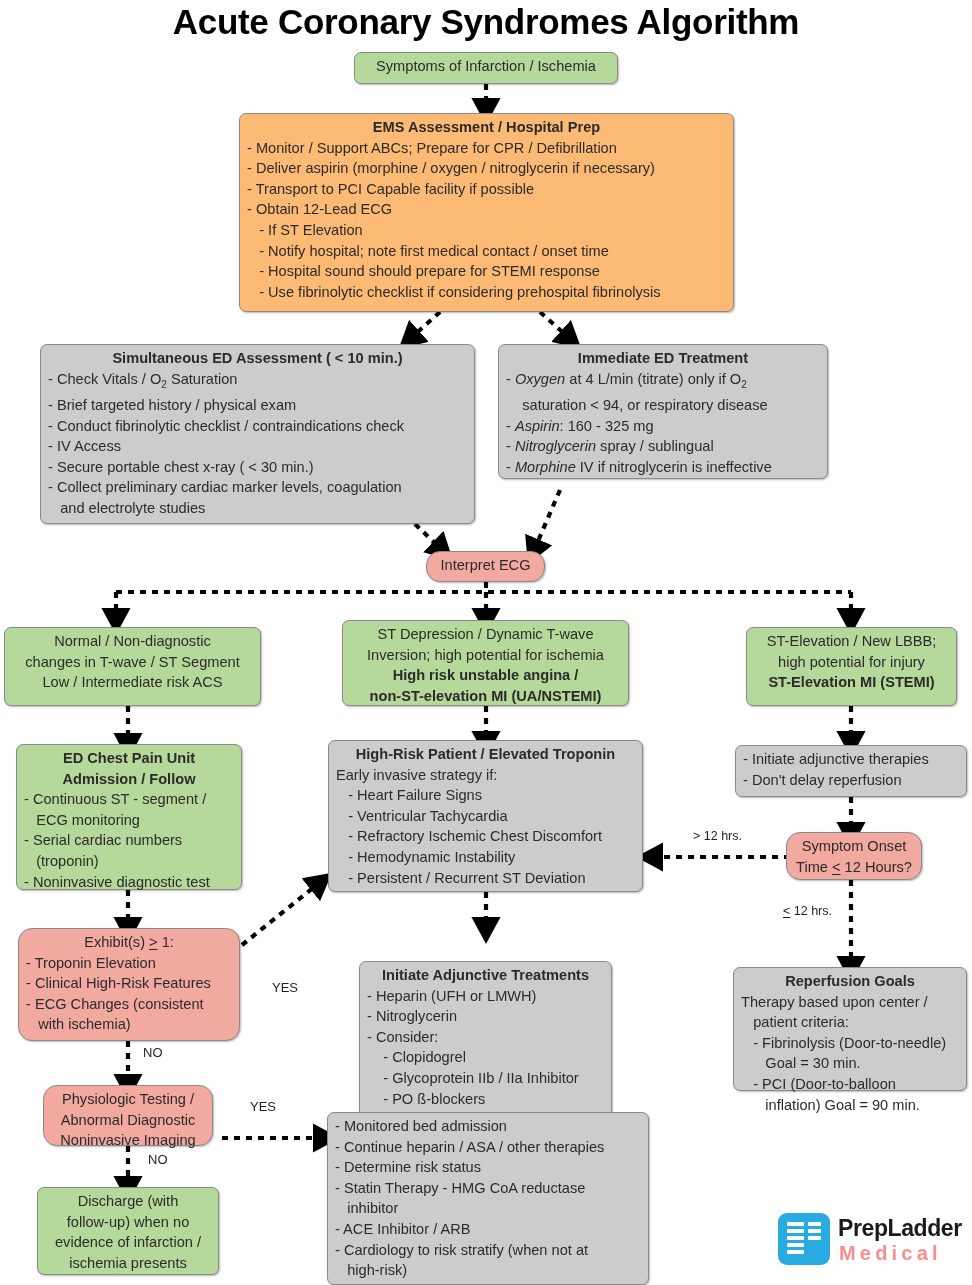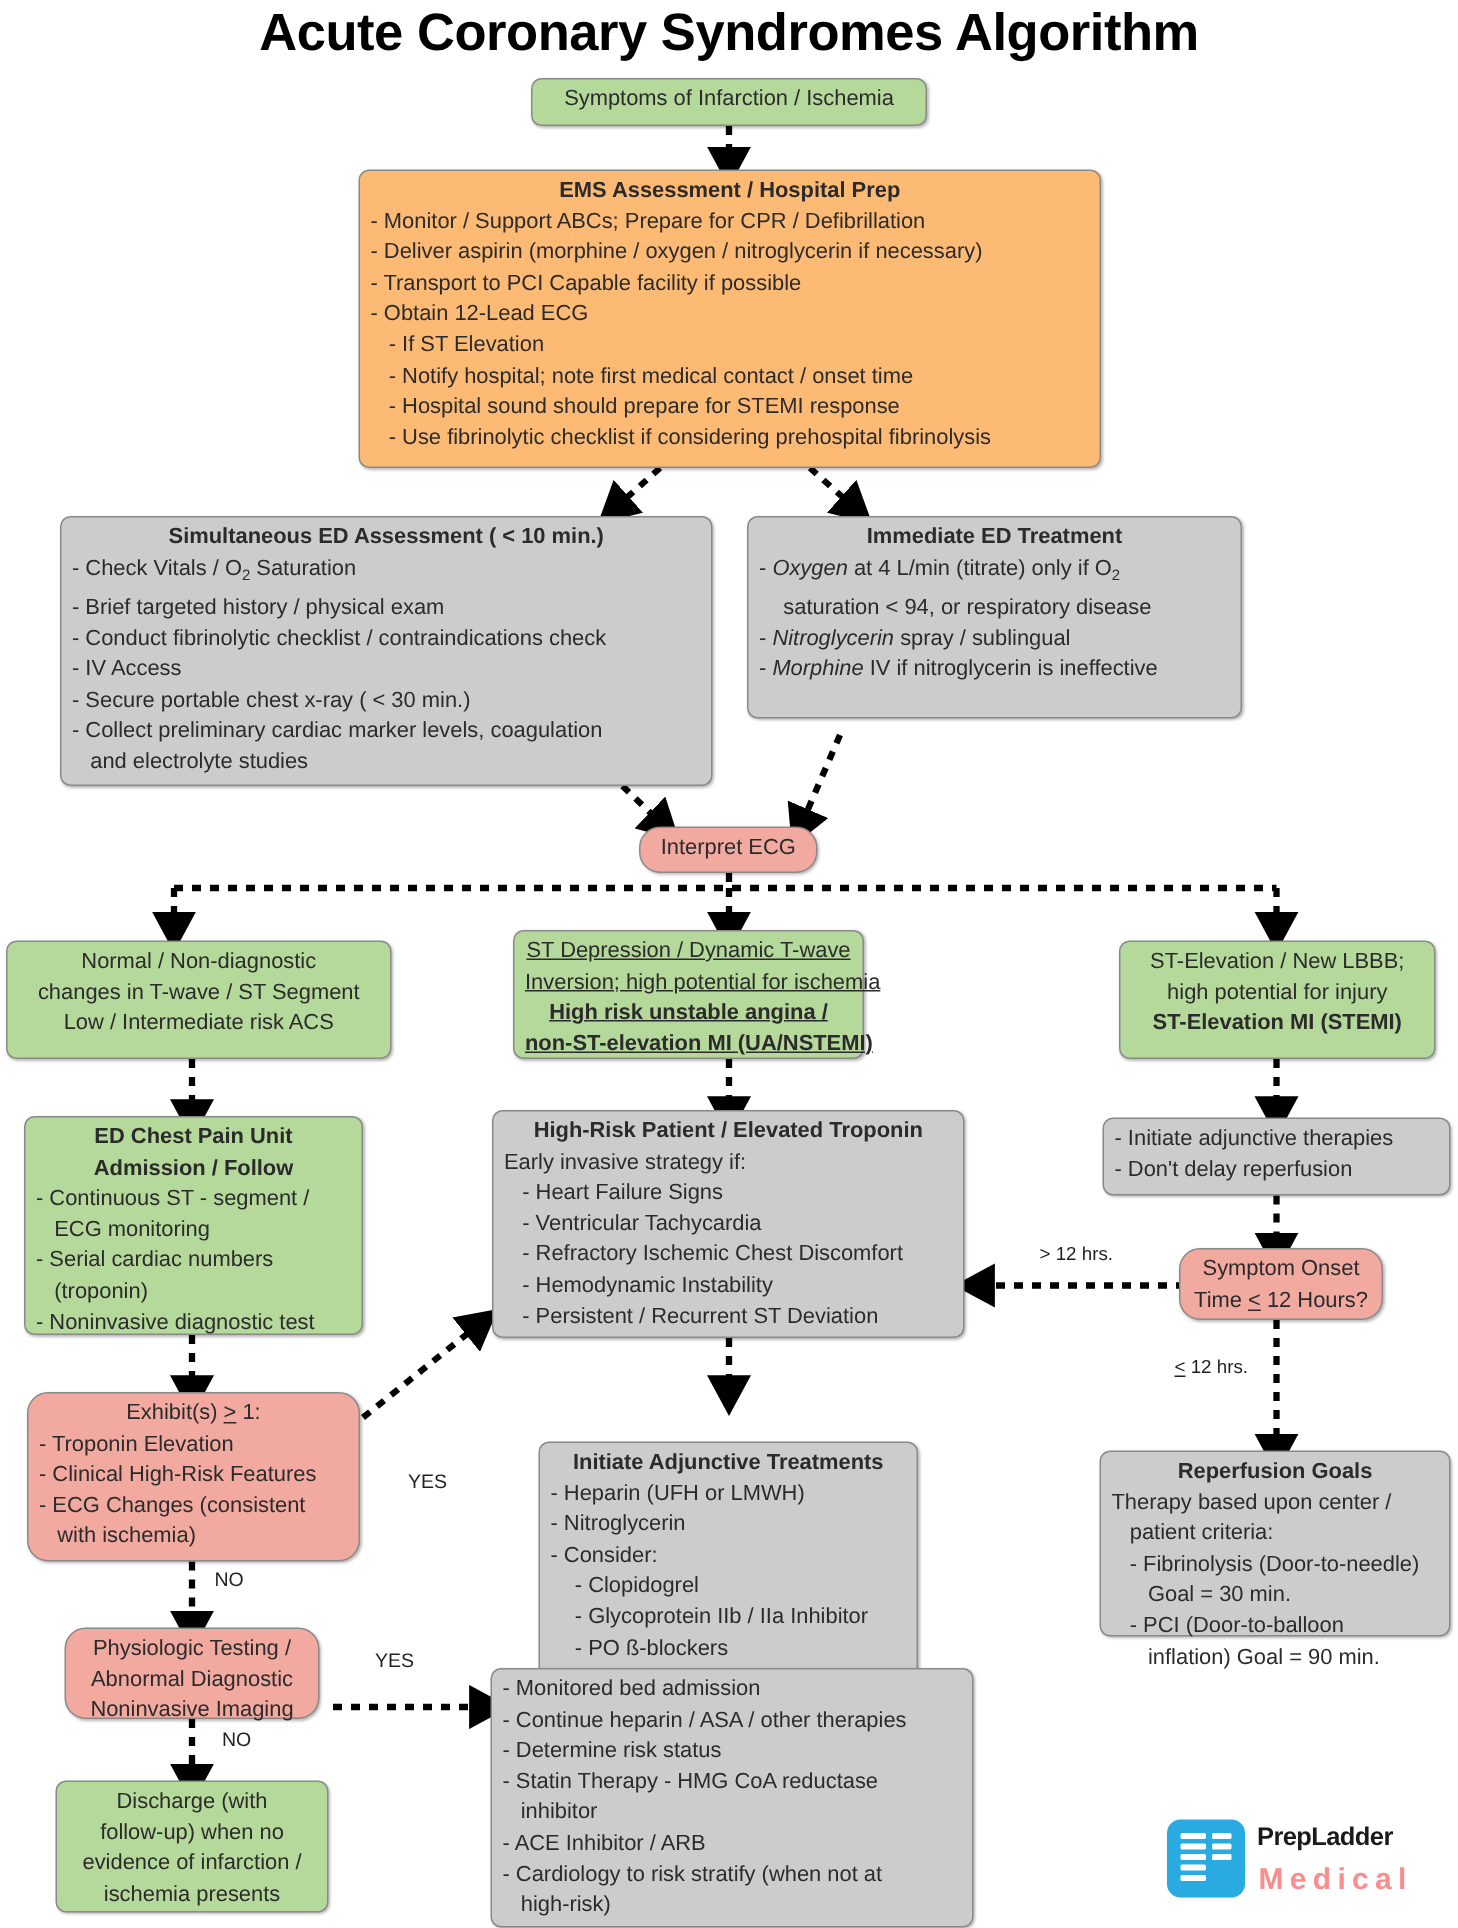--- a/index.html
+++ b/index.html
@@ -64,21 +64,21 @@
 
   
   .logo { position:absolute; left:778px; top:1211px; width:190px; height:62px; }
   .logo-mark {
     position:absolute; left:0; top:2px; width:52px; height:52px;
     background:#29abe2; border-radius:9px;
   }
   .logo-mark .bar { position:absolute; background:#ffffff; height:3.6px; border-radius:1px; }
   .logo-text-1 {
     position:absolute; left:60px; top:4px;
-    font-size:17px; font-weight:bold; color:#1a1a1a; letter-spacing:-0.4px;
+    font-size:23px; font-weight:bold; color:#1a1a1a; letter-spacing:-0.4px;
   }
   .logo-text-2 {
     position:absolute; left:61px; top:31px;
     font-size:20px; font-weight:bold; color:#fb8d8d; letter-spacing:4.2px;
   }
 </style>
 </head>
 <body>
 
 <div id="canvas">
@@ -167,35 +167,36 @@
     <span class="ln">- IV Access</span>
     <span class="ln">- Secure portable chest x-ray ( &lt; 30 min.)</span>
     <span class="ln">- Collect preliminary cardiac marker levels, coagulation</span>
     <span class="ln">   and electrolyte studies</span>
   </div>
 
   <div class="box grey" style="left:498px; top:344px; width:330px; height:135px;">
     <span class="hd">Immediate ED Treatment</span>
     <span class="ln">- <span class="ital">Oxygen</span> at 4 L/min (titrate) only if O<span class="sub">2</span></span>
     <span class="ln">    saturation &lt; 94, or respiratory disease</span>
+    <span class="ln">- <span class="ital">Aspirin</span>: 160 - 325 mg</span>
     <span class="ln">- <span class="ital">Nitroglycerin</span> spray / sublingual</span>
     <span class="ln">- <span class="ital">Morphine</span> IV if nitroglycerin is ineffective</span>
   </div>
 
   <div class="box red center" style="left:426px; top:551px; width:119px; height:31px;">
     <span class="ln">Interpret ECG</span>
   </div>
 
   <div class="box green center" style="left:4px; top:627px; width:257px; height:79px;">
     <span class="ln">Normal / Non-diagnostic</span>
     <span class="ln">changes in T-wave / ST Segment</span>
     <span class="ln">Low / Intermediate risk ACS</span>
   </div>
 
-  <div class="box green center" style="left:342px; top:620px; width:234px; height:86px;text-decoration:underline;">
+  <div class="box green center" style="left:342px; top:620px; width:287px; height:86px;">
     <span class="ln">ST Depression / Dynamic T-wave</span>
     <span class="ln">Inversion; high potential for ischemia</span>
     <span class="ln hd">High risk unstable angina /</span>
     <span class="ln hd">non-ST-elevation MI (UA/NSTEMI)</span>
   </div>
 
   <div class="box green center" style="left:746px; top:627px; width:211px; height:79px;">
     <span class="ln">ST-Elevation / New LBBB;</span>
     <span class="ln">high potential for injury</span>
     <span class="ln hd">ST-Elevation MI (STEMI)</span>

